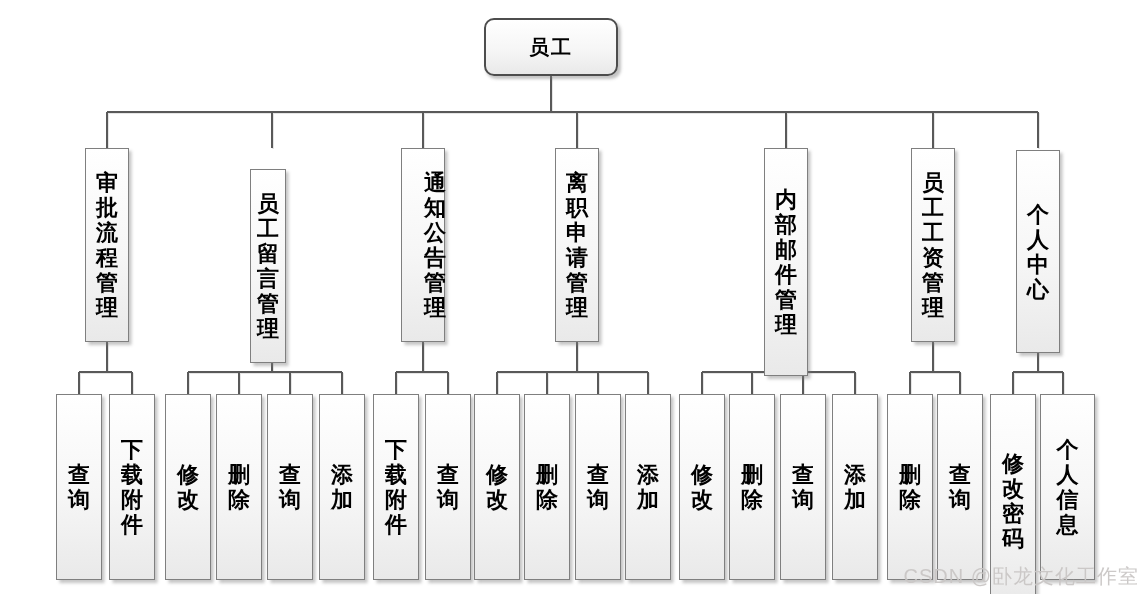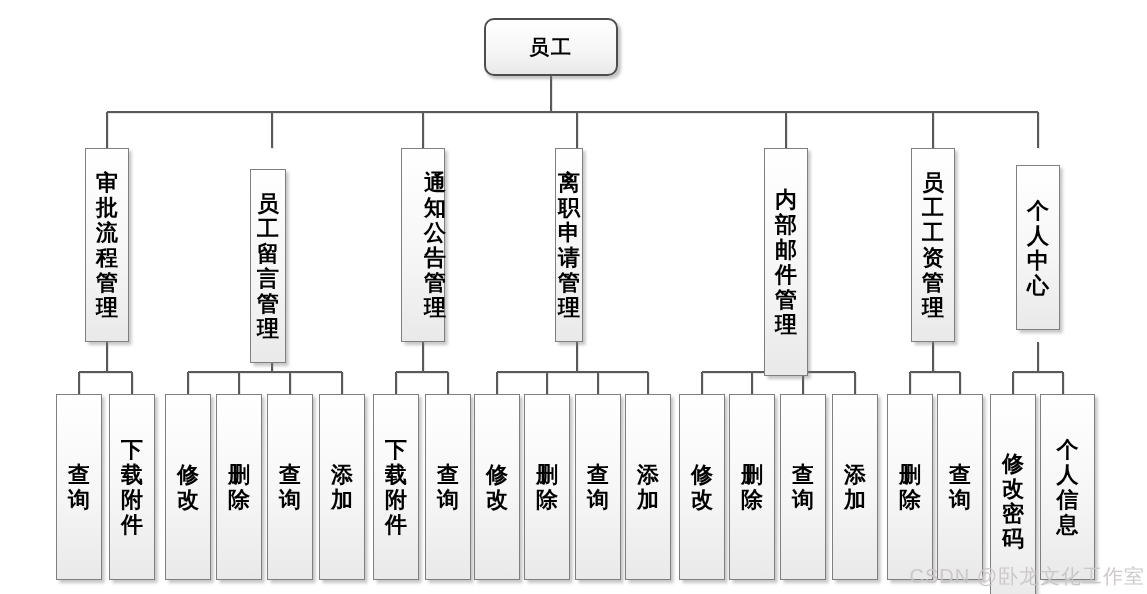--- a/index.html
+++ b/index.html
@@ -43,21 +43,21 @@
     width: 1.2em;
     font-size: 22px;
     line-height: 25px;
     font-weight: 700;
     text-align: center;
     word-break: break-all;
     overflow-wrap: anywhere;
   }
   #watermark {
     position: absolute;
-    right: 2px;
+    right: 8px;
     bottom: 4px;
     z-index: 5;
     font-size: 20px;
     letter-spacing: 1px;
     color: rgba(201,198,197,0.95);
     white-space: nowrap;
     text-align: center;
   }
 </style>
 </head>
@@ -97,21 +97,21 @@
       </div>
       <div class="node branch" style="left: 401px; top: 148px; width: 44px; height: 194px; padding-left: 24px;">
         <span class="vlabel">通知公告管理</span>
       </div>
       <div class="node leaf" style="left: 373px; top: 394px; width: 46px; height: 186px;">
         <span class="vlabel">下载附件</span>
       </div>
       <div class="node leaf" style="left: 425px; top: 394px; width: 46px; height: 186px;">
         <span class="vlabel">查询</span>
       </div>
-      <div class="node branch" style="left: 555px; top: 148px; width: 28px; height: 194px;">
+      <div class="node branch" style="left: 555px; top: 148px; width: 44px; height: 194px;">
         <span class="vlabel">离职申请管理</span>
       </div>
       <div class="node leaf" style="left: 474px; top: 394px; width: 46px; height: 186px;">
         <span class="vlabel">修改</span>
       </div>
       <div class="node leaf" style="left: 524px; top: 394px; width: 46px; height: 186px;">
         <span class="vlabel">删除</span>
       </div>
       <div class="node leaf" style="left: 575px; top: 394px; width: 46px; height: 186px;">
         <span class="vlabel">查询</span>
@@ -136,21 +136,21 @@
       </div>
       <div class="node branch" style="left: 911px; top: 148px; width: 44px; height: 194px;">
         <span class="vlabel">员工工资管理</span>
       </div>
       <div class="node leaf" style="left: 887px; top: 394px; width: 46px; height: 186px;">
         <span class="vlabel">删除</span>
       </div>
       <div class="node leaf" style="left: 937px; top: 394px; width: 46px; height: 186px;">
         <span class="vlabel">查询</span>
       </div>
-      <div class="node branch" style="left: 1016px; top: 165px; width: 44px; height: 165px;">
+      <div class="node branch" style="left: 1016px; top: 150px; width: 44px; height: 203px;">
         <span class="vlabel">个人中心</span>
       </div>
       <div class="node leaf" style="left: 990px; top: 394px; width: 46px; height: 213px;">
         <span class="vlabel">修改密码</span>
       </div>
       <div class="node leaf" style="left: 1040px; top: 394px; width: 55px; height: 186px;">
         <span class="vlabel">个人信息</span>
       </div>
     </div>
   <div id="watermark">CSDN @卧龙文化工作室</div>

